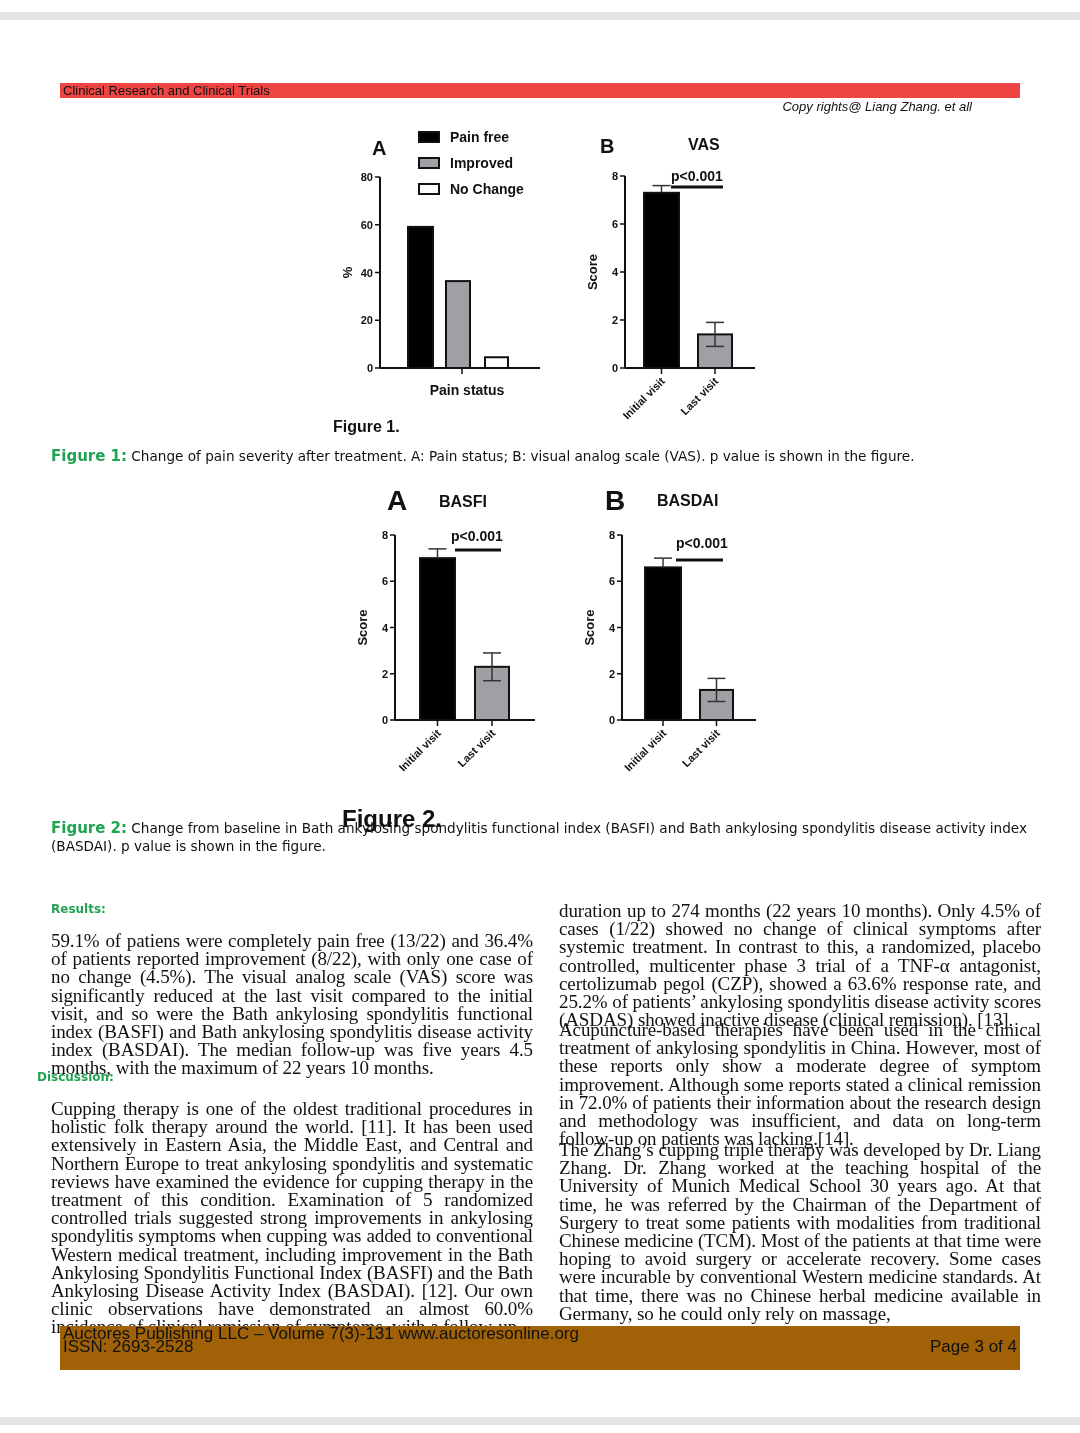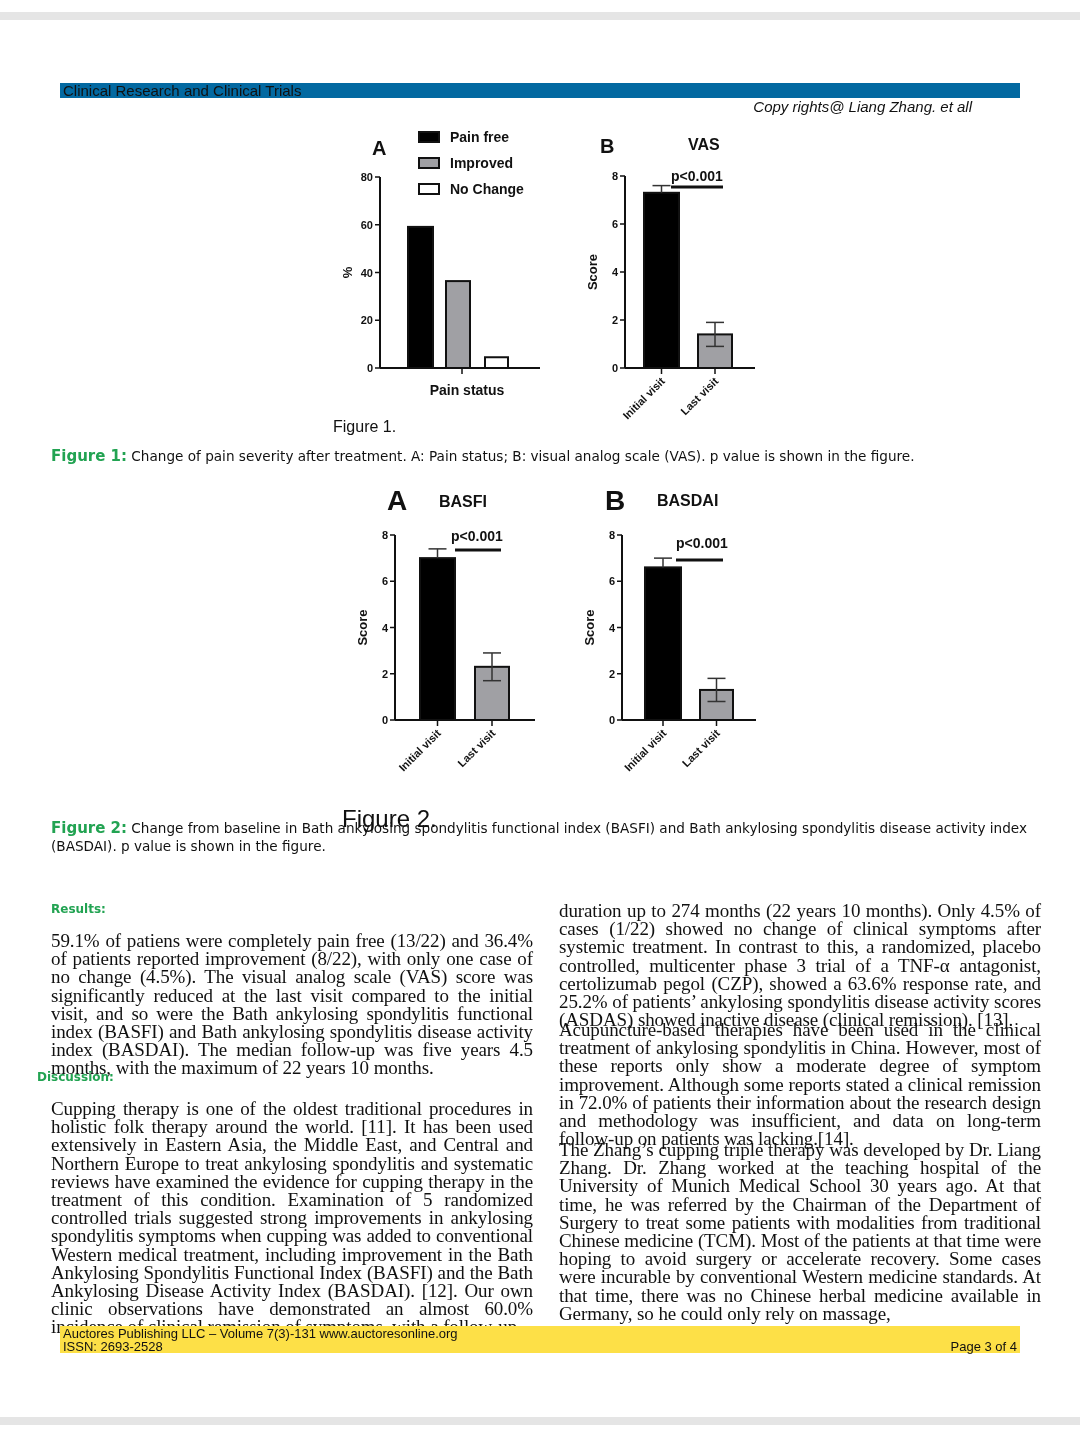--- a/index.html
+++ b/index.html
@@ -1,31 +1,31 @@
 <!DOCTYPE html>
 <html><head>
 <meta charset="utf-8">
 <style>
   html, body { margin: 0; padding: 0; background: #ffffff; }
   body { width: 1080px; height: 1433px; position: relative; overflow: hidden; font-family: "Liberation Serif", serif; color: #111; }
   .topbar { position: absolute; left: 0; top: 12px; width: 1080px; height: 8px; background: #e5e5e5; }
   .botbar { position: absolute; left: 0; top: 1417px; width: 1080px; height: 8px; background: #e5e5e5; }
-  .hdr { position: absolute; left: 60px; top: 83px; width: 960px; height: 15px; background: #0369a1; font-family: "Liberation Sans", sans-serif; font-size: 15px; line-height: 15px; }
+  .hdr { position: absolute; left: 60px; top: 83px; width: 960px; height: 15px; background: #ef4444; font-family: "Liberation Sans", sans-serif; font-size: 13px; line-height: 15px; }
   .hdr .l { position: absolute; left: 3px; top: 0; }
   .hdr .r { position: absolute; right: 48px; top: 16px; font-style: italic; }
-  .ftr { position: absolute; left: 60px; top: 1326px; width: 960px; height: 27px; background: #fde047; font-family: "Liberation Sans", sans-serif; font-size: 13px; line-height: 13px; }
+  .ftr { position: absolute; left: 60px; top: 1326px; width: 960px; height: 44px; background: #a16207; font-family: "Liberation Sans", sans-serif; font-size: 17px; line-height: 13px; }
   .ftr .l1 { position: absolute; left: 3px; top: 1px; }
   .ftr .l2 { position: absolute; left: 3px; top: 14px; }
   .ftr .r { position: absolute; right: 3px; top: 14px; }
   svg text { font-family: "Liberation Sans", sans-serif; }
   .cap { position: absolute; left: 51px; width: 995px; font-family: "DejaVu Sans", sans-serif; font-size: 13.6px; line-height: 18px; color: #111; }
   .cap .lab { color: #22a352; font-weight: bold; font-size: 15px; margin-top: 12px; }
   .sec { position: absolute; font-family: "DejaVu Sans", sans-serif; font-weight: bold; font-size: 12px; color: #22a352; }
   .para { position: absolute; font-size: 19px; line-height: 18.2px; text-align: justify; letter-spacing: -0.1px; }
-  .fig-label { position: absolute; font-family: "Liberation Sans", sans-serif; font-weight: normal; }
+  .fig-label { position: absolute; font-family: "Liberation Sans", sans-serif; font-weight: bold; }
 </style>
 </head>
 <body>
 
 <div class="topbar"></div>
 
 <div class="hdr">
   <span class="l">Clinical Research and Clinical Trials</span>
   <span class="r">Copy rights@ Liang Zhang. et all</span>
 </div>

